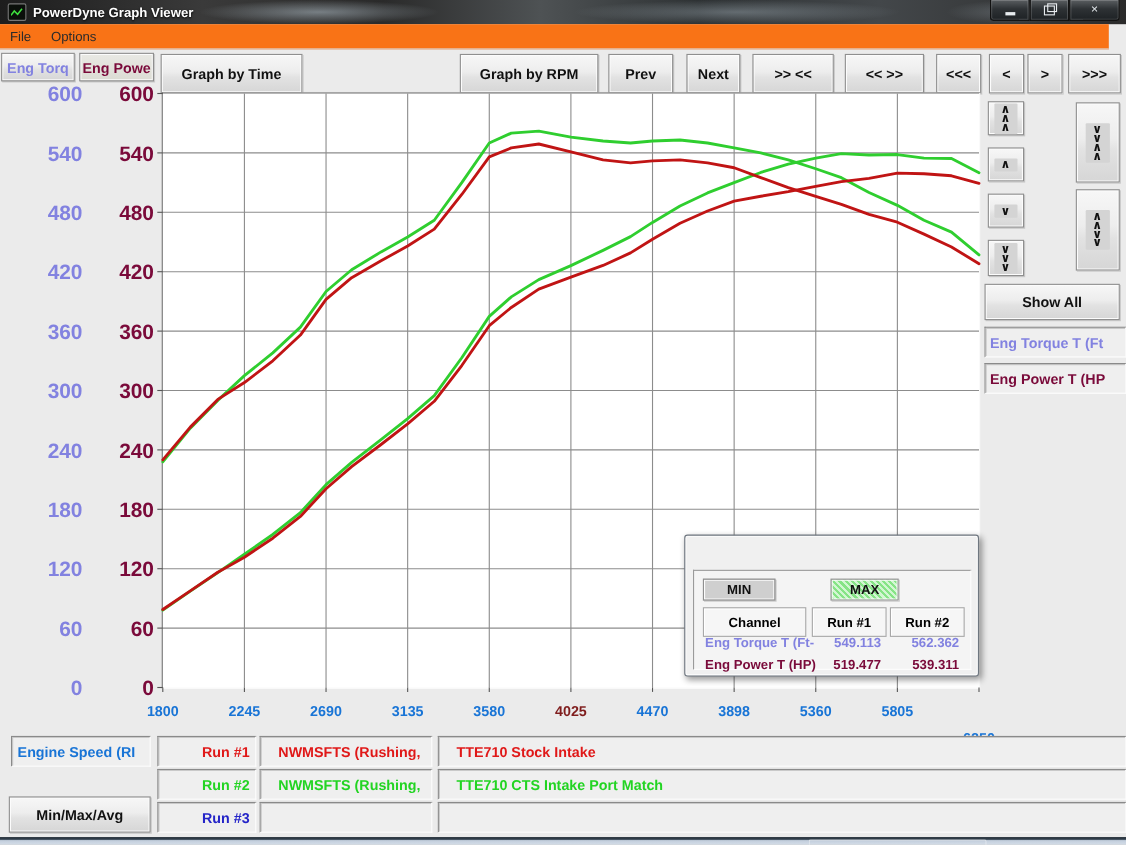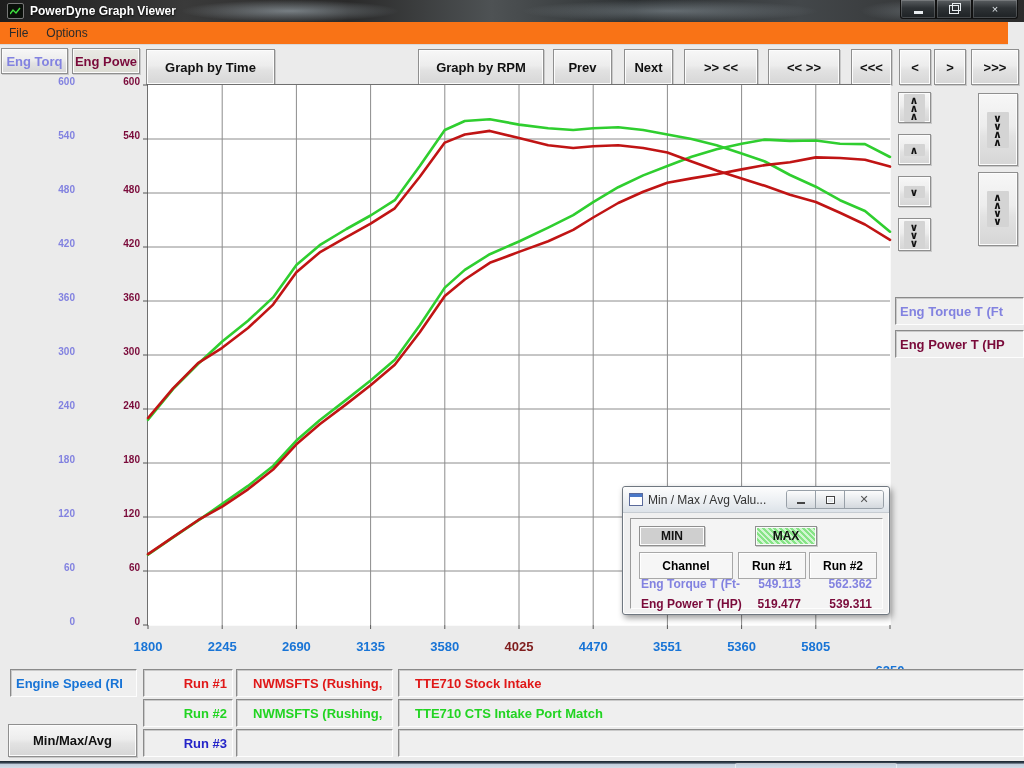--- a/index.html
+++ b/index.html
@@ -39,21 +39,21 @@
   .sunken{position:absolute;background:#efefef;border:1px solid;border-color:#8a8a8a #fdfdfd #fdfdfd #8a8a8a;
     box-shadow:inset 1px 1px 0 #c9c9c9;box-sizing:border-box;display:flex;align-items:center;
     font-weight:bold;font-size:13px;overflow:hidden;white-space:nowrap;}
 
   
   .chan-btn{height:26px;top:48px;font-size:13px;}
   #btn-eng-powe{background:linear-gradient(#e9e9e4,#dcdcd4);}
   .tool-btn{top:49px;height:36px;}
 
   
-  .tick-label{position:absolute;font-weight:bold;font-size:10px;text-align:right;}
+  .tick-label{position:absolute;font-weight:bold;font-size:19px;text-align:right;}
   .xtick-label{position:absolute;font-weight:bold;font-size:13px;text-align:center;}
 
   
   #plot-frame{position:absolute;left:147px;top:84px;width:744px;height:542px;
     border:1px solid;border-color:#6f6f6f #fafafa #fafafa #6f6f6f;background:#fff;box-sizing:border-box;}
   #plot-frame svg{overflow:visible;display:block;}
 
   
   .chev{white-space:pre-line;line-height:8px;font-size:11px;font-weight:bold;letter-spacing:1px;}
   .chev-inner{background:#d4d4d4;padding:2px 6px;border-radius:1px;}
@@ -212,21 +212,21 @@
     </div>
 
   <div id="x-axis-labels">
       <div class="xtick-label" style="left: 118px; top: 639px; width: 60px; color: rgb(24, 116, 214);">1800</div>
       <div class="xtick-label" style="left: 192.2px; top: 639px; width: 60px; color: rgb(24, 116, 214);">2245</div>
       <div class="xtick-label" style="left: 266.4px; top: 639px; width: 60px; color: rgb(24, 116, 214);">2690</div>
       <div class="xtick-label" style="left: 340.6px; top: 639px; width: 60px; color: rgb(24, 116, 214);">3135</div>
       <div class="xtick-label" style="left: 414.8px; top: 639px; width: 60px; color: rgb(24, 116, 214);">3580</div>
       <div class="xtick-label" style="left: 489px; top: 639px; width: 60px; color: #7f1d1d;">4025</div>
       <div class="xtick-label" style="left: 563.2px; top: 639px; width: 60px; color: rgb(24, 116, 214);">4470</div>
-      <div class="xtick-label" style="left: 637.4px; top: 639px; width: 60px; color: rgb(24, 116, 214);">3551</div>
+      <div class="xtick-label" style="left: 637.4px; top: 639px; width: 60px; color: rgb(24, 116, 214);">3898</div>
       <div class="xtick-label" style="left: 711.6px; top: 639px; width: 60px; color: rgb(24, 116, 214);">5360</div>
       <div class="xtick-label" style="left: 785.8px; top: 639px; width: 60px; color: rgb(24, 116, 214);">5805</div>
       <div class="xtick-label" style="left: 860px; top: 663px; width: 60px; color: rgb(24, 116, 214);">6250</div>
     </div>
 
   <div class="btn chev" style="left:898px;top:92px;width:33px;height:31px;">
     <span class="chev-inner">∧
 ∧
 ∧</span></div>
   <div class="btn chev" style="left:898px;top:134px;width:33px;height:31px;">
@@ -240,37 +240,25 @@
   <div class="btn chev" style="left:978px;top:93px;width:40px;height:73px;">
     <span class="chev-inner">∨
 ∨
 ∧
 ∧</span></div>
   <div class="btn chev" style="left:978px;top:172px;width:40px;height:74px;">
     <span class="chev-inner">∧
 ∧
 ∨
 ∨</span></div>
+  <div class="btn" style="left:895px;top:258px;width:123px;height:33px;">Show All</div>
   <div class="sunken axis-chan-label" style="left:895px;top:297px;width:129px;color:#8282e0;">Eng Torque T (Ft</div>
   <div class="sunken axis-chan-label" style="left:895px;top:330px;width:129px;color:#7a0a3a;">Eng Power T (HP</div>
 
   <div id="dialog">
-    <div id="dialog-titlebar">
-      <span id="dialog-icon"></span>
-      <span>Min / Max / Avg Valu...</span>
-      <span id="dialog-win-controls">
-        <span class="dlg-win-btn">
-            <span class="glyph-dmin"></span>
-          </span>
-        <span class="dlg-win-btn">
-            <span class="glyph-drestore"></span>
-          </span>
-        <span class="dlg-win-btn">✕</span>
-      </span>
-    </div>
     <div id="dialog-body">
       <div class="btn" id="min-btn">MIN</div>
       <div class="btn" id="max-btn">MAX</div>
       <div class="dlg-col-hdr" style="left:8px;width:94px;">Channel</div>
       <div class="dlg-col-hdr" style="left:107px;width:68px;">Run #1</div>
       <div class="dlg-col-hdr" style="left:178px;width:68px;">Run #2</div>
       <div id="dialog-rows">
           <div class="dlg-row-label" style="left: 10px; top: 58px; color: rgb(130, 130, 224);">Eng Torque T (Ft-</div>
           <div class="dlg-val" style="left: 108px; top: 58px; color: rgb(130, 130, 224);">549.113</div>
           <div class="dlg-val" style="left: 179px; top: 58px; color: rgb(130, 130, 224);">562.362</div>

